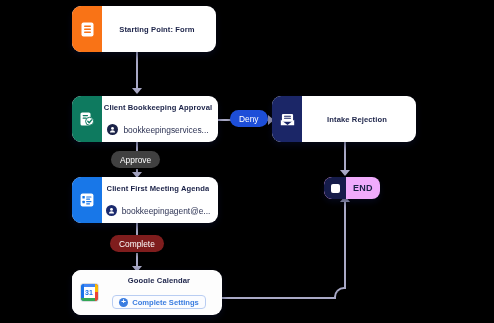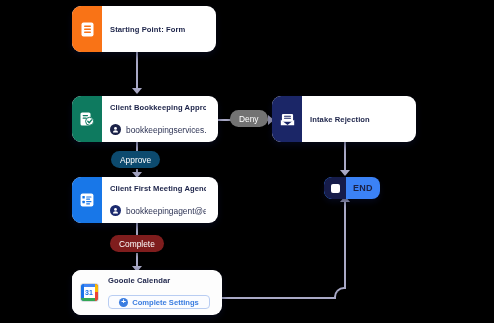--- a/index.html
+++ b/index.html
@@ -23,38 +23,38 @@
   .corner{position:absolute;border:2px solid #a9a9c6;border-top:none;border-left:none;
           width:10px;height:10px;border-bottom-right-radius:10px;}
 
   
   .node{position:absolute;display:flex;align-items:stretch;
         background:#ffffff;border-radius:9px;
         box-shadow:0 3px 7px rgba(10,14,45,.55);
         overflow:hidden;}
   .node-icon{width:30px;flex:0 0 30px;display:flex;align-items:center;justify-content:center;}
   .node-body{flex:1;padding:6px 12px 6px 8px;display:flex;flex-direction:column;
-             justify-content:center;gap:12px;min-width:0;}
+             justify-content:center;gap:12px;min-width:0;align-items:center;}
   .node-title{font-size:7.6px;font-weight:bold;color:#1b2248;letter-spacing:.1px;
               white-space:nowrap;overflow:hidden;text-overflow:clip;}
   .node-sub{display:flex;align-items:center;gap:5px;font-size:8.4px;color:#2d3354;
             white-space:nowrap;overflow:hidden;}
   .node-sub-plain{font-size:8.4px;color:#3a3f60;white-space:nowrap;}
 
   .avatar{flex:0 0 11px;width:11px;height:11px;border-radius:50%;
           display:flex;align-items:center;justify-content:center;}
 
   
   .pill{position:absolute;border-radius:11px;color:#fff;font-size:8.4px;
         font-weight:normal;display:flex;align-items:center;justify-content:center;
         padding:0 9px;height:17px;box-shadow:0 2px 4px rgba(0,0,0,.45);}
 
   
   .end-node{position:absolute;display:flex;align-items:center;
-            background:#3b82f6;border-radius:8px;overflow:hidden;
+            background:#f0abfc;border-radius:8px;overflow:hidden;
             box-shadow:0 3px 6px rgba(10,14,45,.55);height:22px;}
   .end-sq{width:22px;height:22px;background:#161c4a;display:flex;
           align-items:center;justify-content:center;border-radius:8px 0 0 8px;}
   .end-inner{width:9px;height:9px;background:#fff;border-radius:2px;}
   .end-label{font-size:9px;font-weight:bold;color:#1b2248;padding:0 7px;letter-spacing:.3px;}
 
   
   .settings-btn{display:flex;align-items:center;justify-content:center;gap:4px;
                 border:1px solid #b9cdf2;border-radius:4px;background:#fbfcff;
                 height:14px;font-size:7.6px;color:#3b7de0;font-weight:bold;
@@ -196,25 +196,25 @@
     </div>
     <div class="node-body" style="padding-left:2px;">
       <div class="node-title">Google Calendar</div>
       <div class="settings-btn">
         <span class="plus-circle">+</span>
         <span>Complete Settings</span>
       </div>
     </div>
   </div>
 
-  <div class="pill" style="left:230px;top:110px;background:#737373;">
+  <div class="pill" style="left:230px;top:110px;background:#1d4ed8;">
     <span>Deny</span>
   </div>
 
-  <div class="pill" style="left:111px;top:151px;background:#0c4a6e;">
+  <div class="pill" style="left:111px;top:151px;background:#404040;">
     <span>Approve</span>
   </div>
 
   <div class="pill" style="left:110px;top:235px;background:#7f1d1d;">
     <span>Complete</span>
   </div>
 
   <div class="end-node" style="left:324px;top:177px;">
     <div class="end-sq">
       <span class="end-inner"></span>

